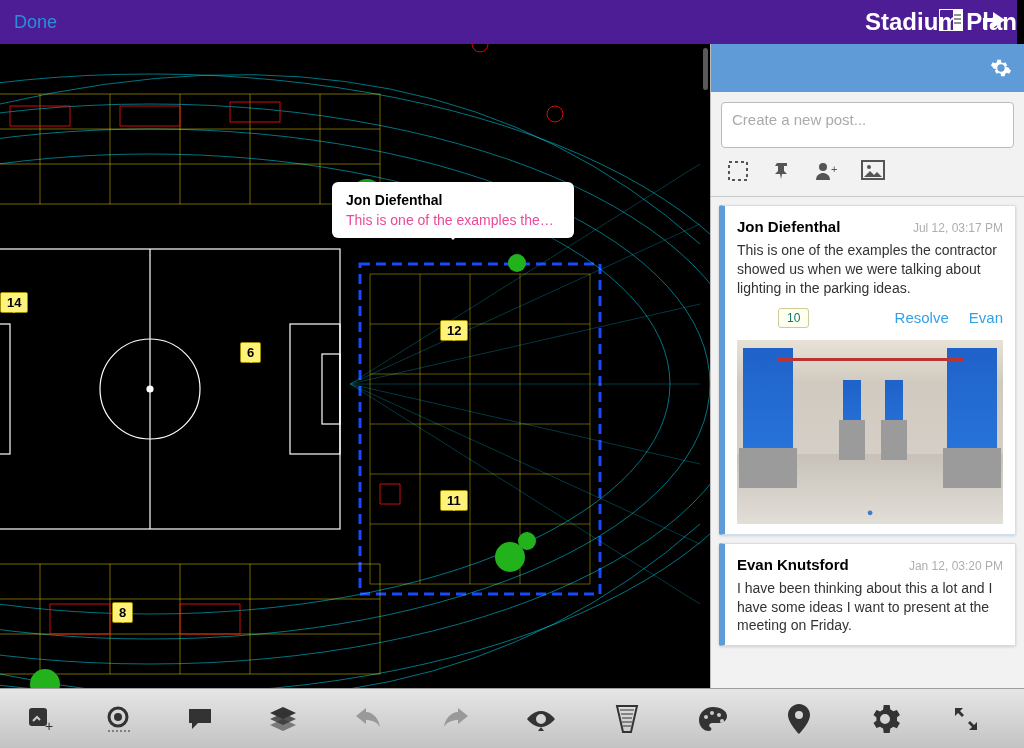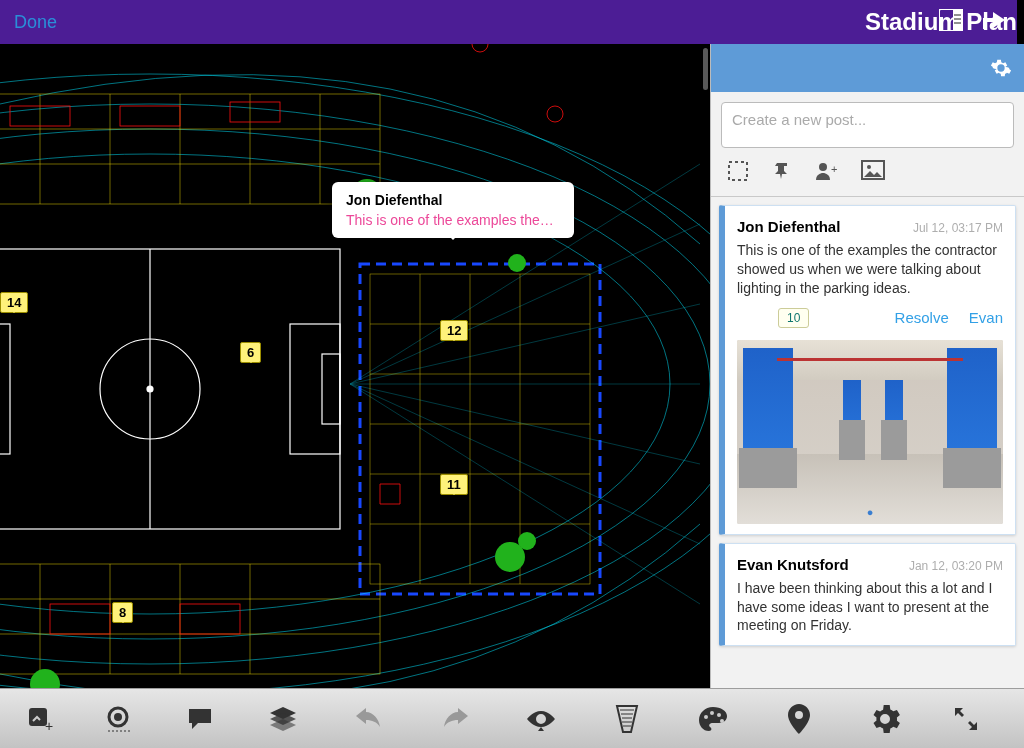--- a/index.html
+++ b/index.html
@@ -172,21 +172,21 @@
 
     <div class="dot-green big" style="left:352px; top:135px"></div>
     <div class="dot-green" style="left:508px; top:210px"></div>
     <div class="dot-green big" style="left:495px; top:498px"></div>
     <div class="dot-green" style="left:518px; top:488px"></div>
     <div class="dot-green big" style="left:30px; top:625px"></div>
 
     <div class="marker" style="left:0px; top:248px">14</div>
     <div class="marker" style="left:240px; top:298px">6</div>
     <div class="marker" style="left:440px; top:276px">12</div>
-    <div class="marker" style="left:440px; top:430px">11</div>
+    <div class="marker" style="left:440px; top:446px">11</div>
     <div class="marker" style="left:112px; top:558px">8</div>
 
     <div class="callout" style="left:332px; top:138px">
       <div class="name">Jon Diefenthal</div>
       <div class="body">This is one of the examples the…</div>
     </div>
 
     <div style="position:absolute; right:2px; top:4px; width:5px; height:42px; background:rgba(255,255,255,.35); border-radius:3px"></div>
   </div>
 

